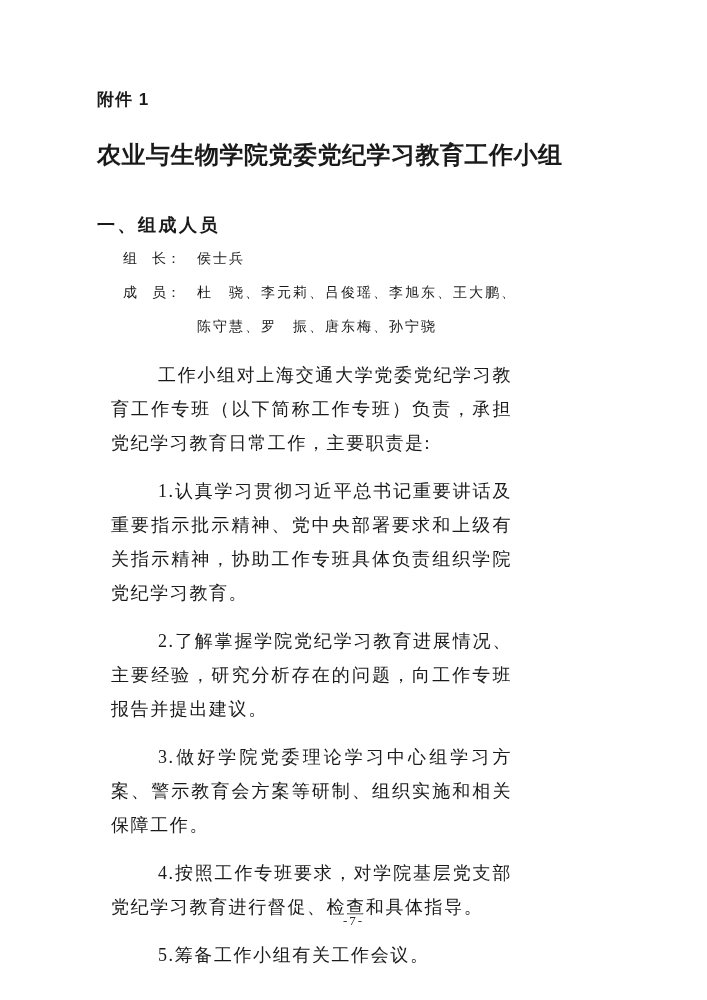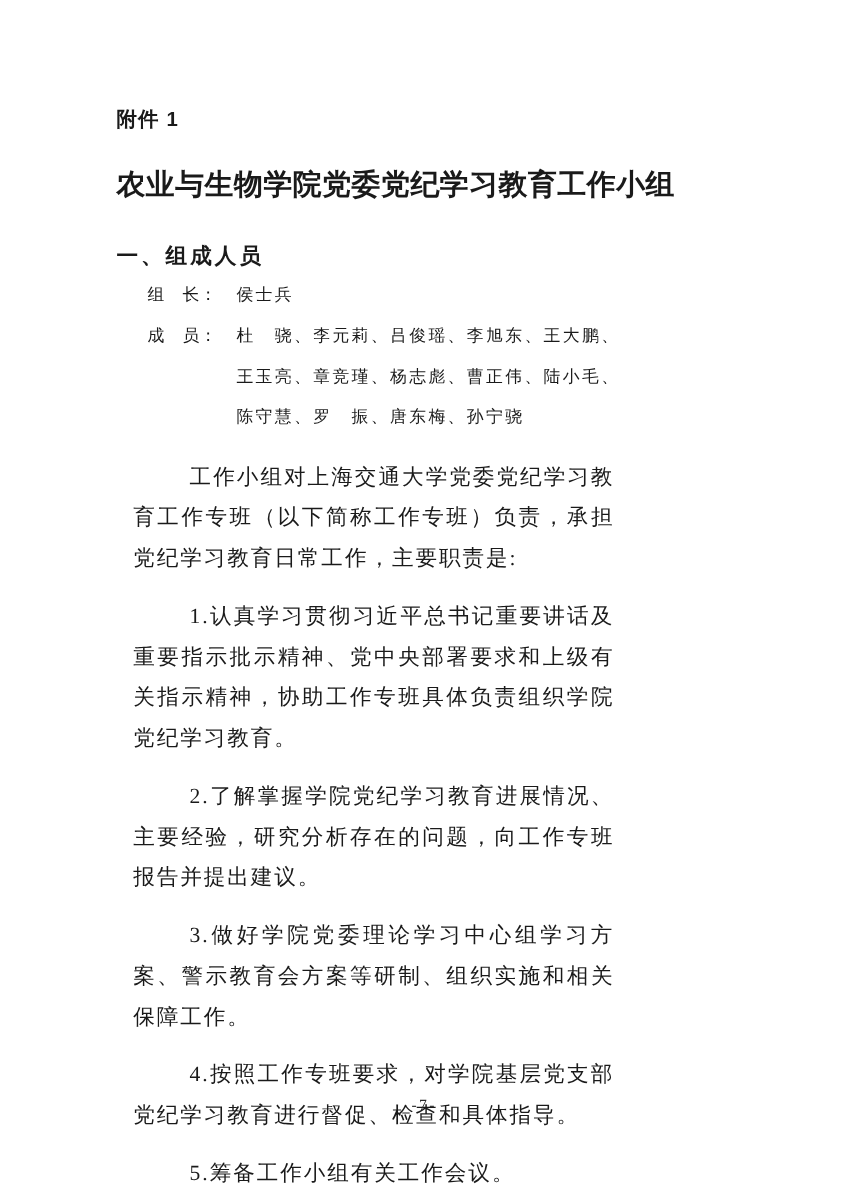--- a/index.html
+++ b/index.html
@@ -37,21 +37,21 @@
   }
   .section-heading {
     margin: 0;
     font-family: "Liberation Sans", "DejaVu Sans", sans-serif;
     font-weight: bold;
     font-size: 18px;
     line-height: 34px;
     letter-spacing: 2.5px;
   }
   .section-heading.first {
-    margin-top: 24px;
+    margin-top: 36px;
   }
   .roster-row {
     display: flex;
     align-items: flex-start;
     padding-left: 26px;
     font-size: 14px;
     line-height: 34px;
   }
   .roster-label {
     flex: none;
@@ -97,21 +97,20 @@
 
   <div class="roster">
     <div class="roster-row">
       <span class="roster-label">组　长：</span>
       <span class="roster-value">侯士兵</span>
     </div>
     <div class="roster-row">
       <span class="roster-label">成　员：</span>
       <span class="roster-value">
         <span class="roster-line">杜　骁、李元莉、吕俊瑶、李旭东、王大鹏、</span>
-        <span class="roster-line">王玉亮、章竞瑾、杨志彪、曹正伟、陆小毛、</span>
         <span class="roster-line">陈守慧、罗　振、唐东梅、孙宁骁</span>
       </span>
     </div>
   </div>
 
 
   <p class="para">工作小组对上海交通大学党委党纪学习教育工作专班（以下简称工作专班）负责，承担党纪学习教育日常工作，主要职责是:</p>
 
   <p class="para">1.认真学习贯彻习近平总书记重要讲话及重要指示批示精神、党中央部署要求和上级有关指示精神，协助工作专班具体负责组织学院党纪学习教育。</p>
 

